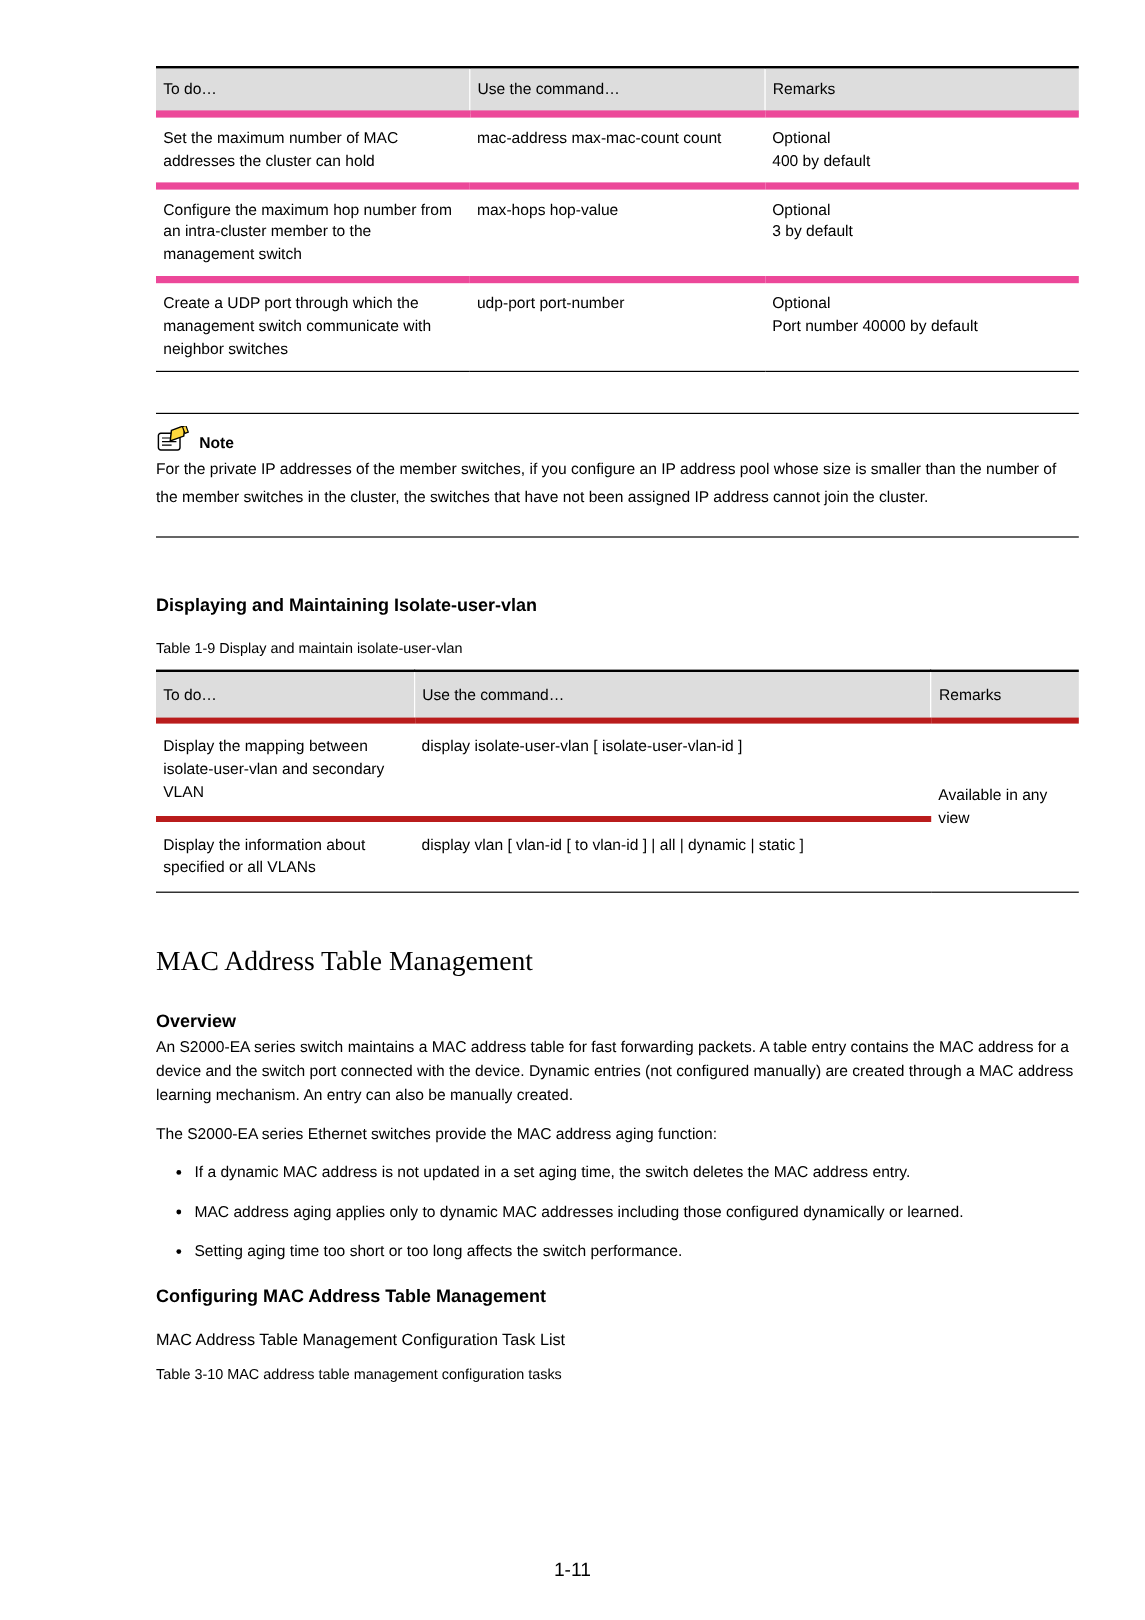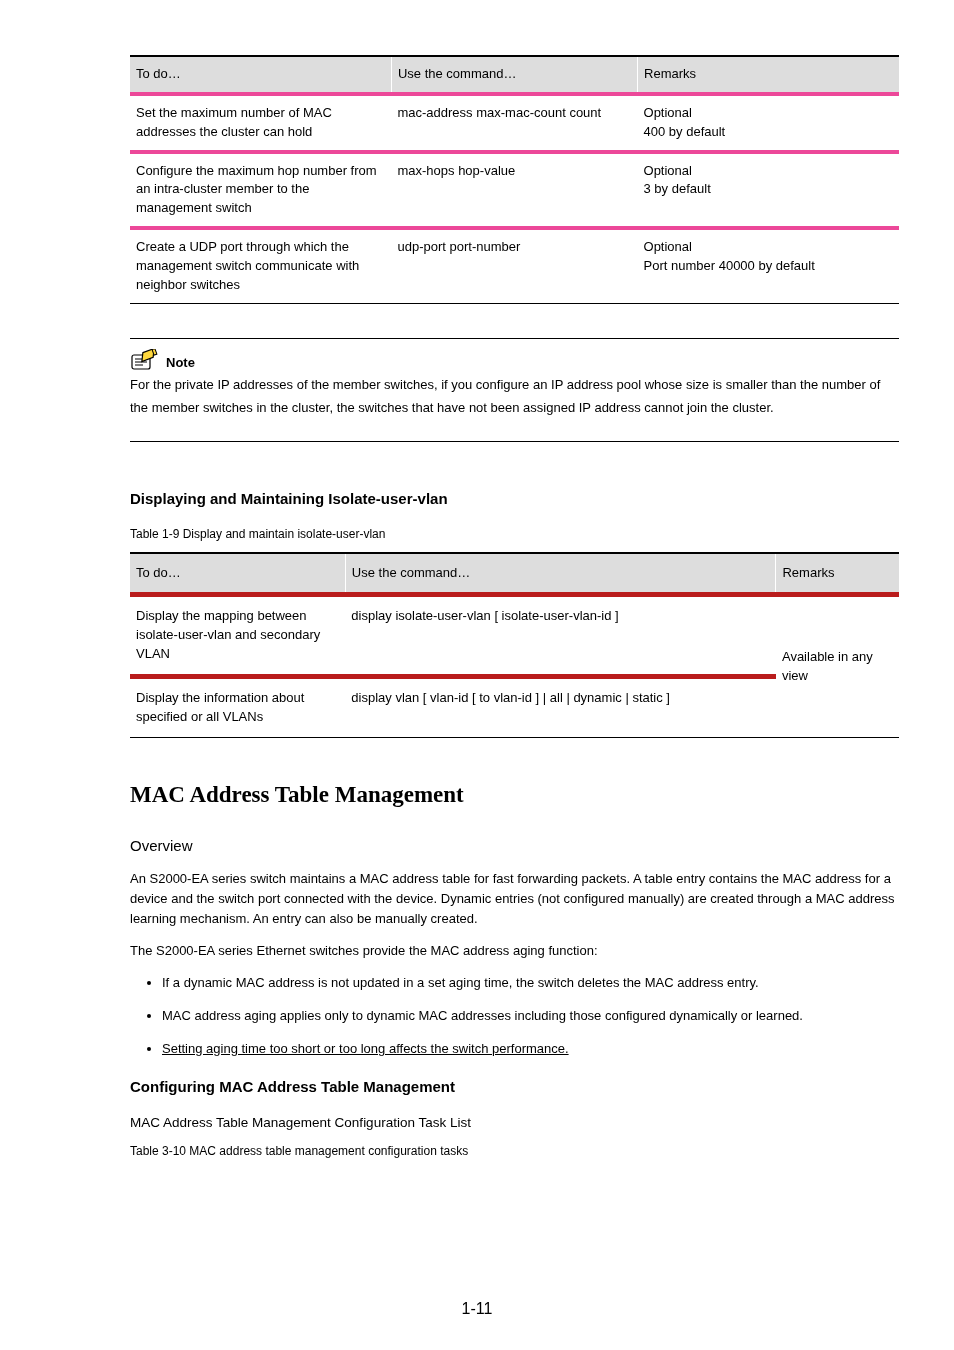--- a/index.html
+++ b/index.html
@@ -33,21 +33,21 @@
     font-weight: 400;
     padding: 8px 10px 8px 6px;
   }
   .t1 thead th {
     background: #ddd;
     border-bottom: 1px solid #000;
     font-weight: 400;
   }
   .t1 thead th.col-b,
   .t1 thead th.col-c { border-left: 1px solid #fff; }
-  .t1 tbody td { border-top: 4px solid #ec4899; }
+  .t1 tbody td { border-top: 6px solid #ec4899; }
   .t1 .col-a { width: 34%; }
   .t1 .col-b { width: 32%; }
   .t1 .col-c { width: 34%; }
 
   
   .note-box {
     border-top: 1px solid #000;
     border-bottom: 1px solid #000;
     padding: 10px 0 22px 0;
     margin-bottom: 46px;
@@ -93,45 +93,45 @@
   .t2 thead th.c-b,
   .t2 thead th.c-c { border-left: 1px solid #fff; }
   .t2 tbody td { border-top: 5px solid #b91c1c; }
   .t2 .c-a { width: 28%; }
   .t2 .c-b { width: 56%; }
   .t2 .c-c { width: 16%; }
 
   
   h1.h-mac {
     font-family: "Times New Roman", Times, serif;
-    font-weight: 700;
+    font-weight: 400;
     font-size: 23px;
     margin: 0 0 24px 0;
   }
   h2.h-overview {
     font-size: 15px;
-    font-weight: 400;
-    margin: 0 0 12px 0;
+    font-weight: 700;
+    margin: 0 0 0 0;
   }
   p.body-text {
     font-size: 13px;
     margin: 0 0 12px 0;
     line-height: 1.55;
   }
   ul.aging-list {
     list-style: disc;
     padding-left: 32px;
     margin: 0 0 16px 0;
   }
   ul.aging-list li {
     font-size: 13px;
     line-height: 1.6;
     margin-bottom: 12px;
   }
-  ul.aging-list li:last-child { margin-bottom: 0; text-decoration: underline; }
+  ul.aging-list li:last-child { margin-bottom: 0; }
 
   h2.h-config {
     font-size: 15px;
     font-weight: 700;
     margin: 4px 0 16px 0;
   }
   h3.h-task {
     font-size: 13.5px;
     font-weight: 400;
     margin: 0 0 10px 0;

